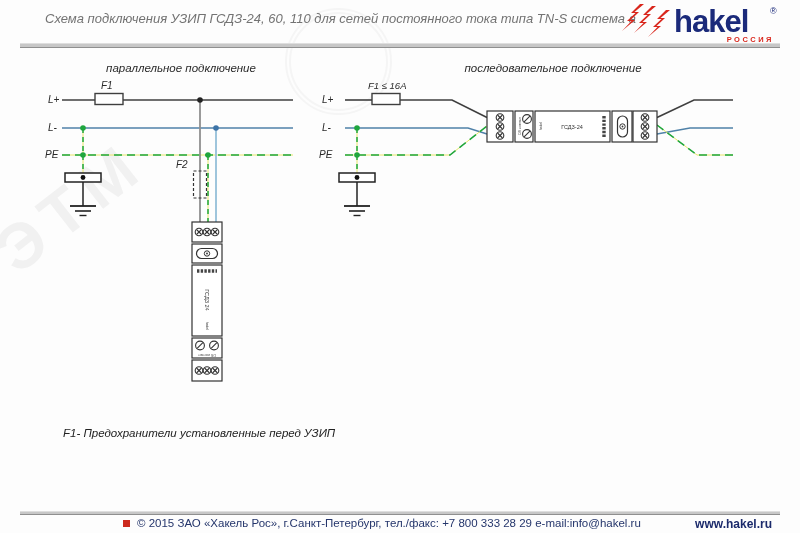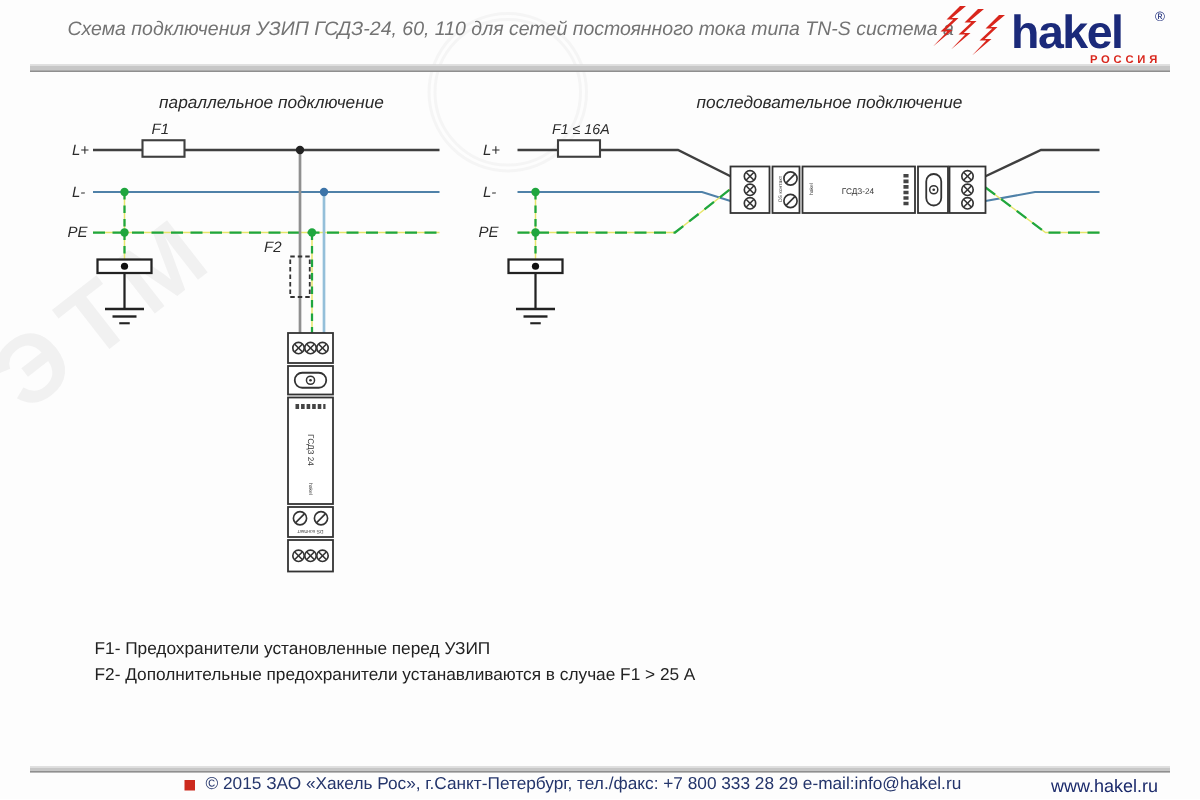--- a/index.html
+++ b/index.html
@@ -3,25 +3,25 @@
 <meta charset="utf-8">
 <style>
   html,body{margin:0;padding:0;background:#fff;}
   #page{position:relative;width:800px;height:533px;background:#fdfdfd;overflow:hidden;
         font-family:"Liberation Sans",sans-serif;}
   .title{position:absolute;left:45px;top:11px;font-size:13px;font-style:italic;color:#737373;}
   .sep{position:absolute;left:20px;width:760px;background:#c7c7c7;border-bottom:1px solid #8f8f8f;border-top:1px solid #dedede;}
   .sep.top{top:43px;height:3px;}
   .sep.bottom{top:511px;height:2px;}
   .logo{position:absolute;right:18px;top:2px;width:160px;height:42px;}
-  .notes{position:absolute;left:63px;top:425px;font-size:11.5px;color:#222;line-height:17px;}
+  .notes{position:absolute;left:63px;top:425px;font-size:11.5px;font-style:italic;color:#222;line-height:17px;}
   .footer{position:absolute;left:0;top:517px;width:800px;height:16px;font-size:11.5px;color:#24356b;}
   .footer .sq{position:absolute;left:123px;top:3px;width:7px;height:7px;background:#cc2a1e;}
   .footer .copy{position:absolute;left:137px;top:0;}
-  .footer .site{position:absolute;right:28px;top:0;font-weight:normal;font-size:12px;color:#1b2a6b;}
+  .footer .site{position:absolute;right:28px;top:0;font-weight:bold;font-size:12px;color:#1b2a6b;}
   .wm{position:absolute;left:-14px;top:170px;font-size:64px;font-weight:bold;color:rgba(140,140,140,0.10);
       transform:rotate(-38deg);letter-spacing:10px;pointer-events:none;}
   .wm2{position:absolute;left:285px;top:8px;width:95px;height:95px;border:6px double rgba(150,150,150,0.08);
        border-radius:50%;pointer-events:none;}
   svg text{font-family:"Liberation Sans",sans-serif;}
   .it{font-style:italic;fill:#2a2a2a;}
   .lbl{font-size:10px;}
   .hd{font-size:11.5px;}
   .fz{font-size:9.5px;}
   .dev{font-size:5.5px;fill:#333;font-style:normal;}
@@ -187,21 +187,20 @@
         <rect x="633" y="111" width="24" height="31"></rect>
         <use href="#tx" x="645" y="117.5"></use>
         <use href="#tx" x="645" y="126.5"></use>
         <use href="#tx" x="645" y="135.5"></use>
       </g>
     </g>
   </svg>
 
   <div class="notes">
     <div>F1- Предохранители установленные перед УЗИП</div>
-    <div>F2- Дополнительные предохранители устанавливаются в случае F1 &gt; 25 А</div>
   </div>
 
   <div class="sep bottom"></div>
 
   <div class="footer">
     <span class="sq"></span>
     <span class="copy">© 2015 ЗАО «Хакель Рос», г.Санкт-Петербург, тел./факс: +7 800 333 28 29   e-mail:info@hakel.ru</span>
     <span class="site">www.hakel.ru</span>
   </div>
 

